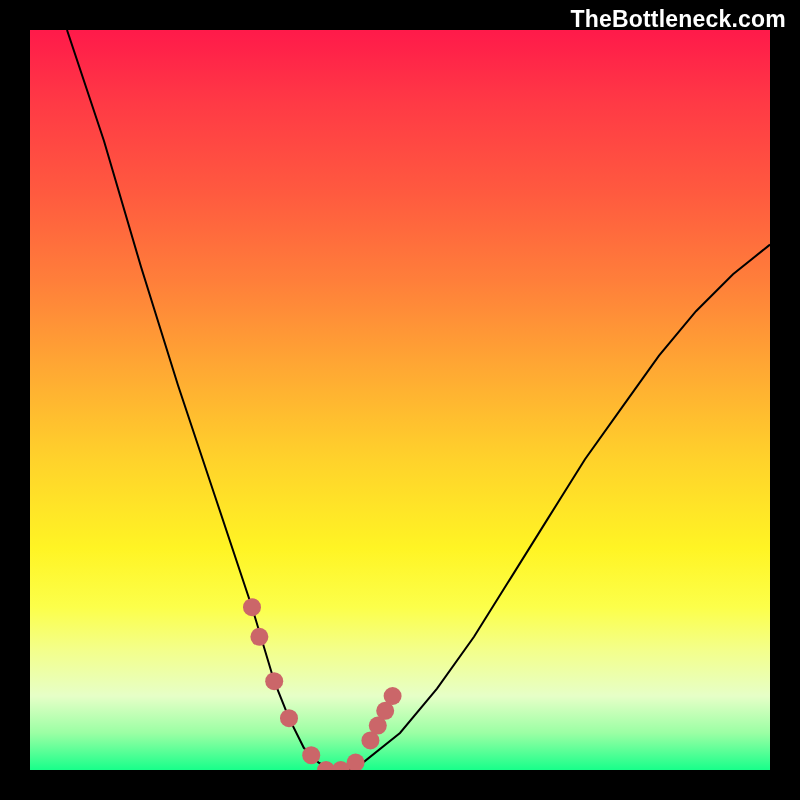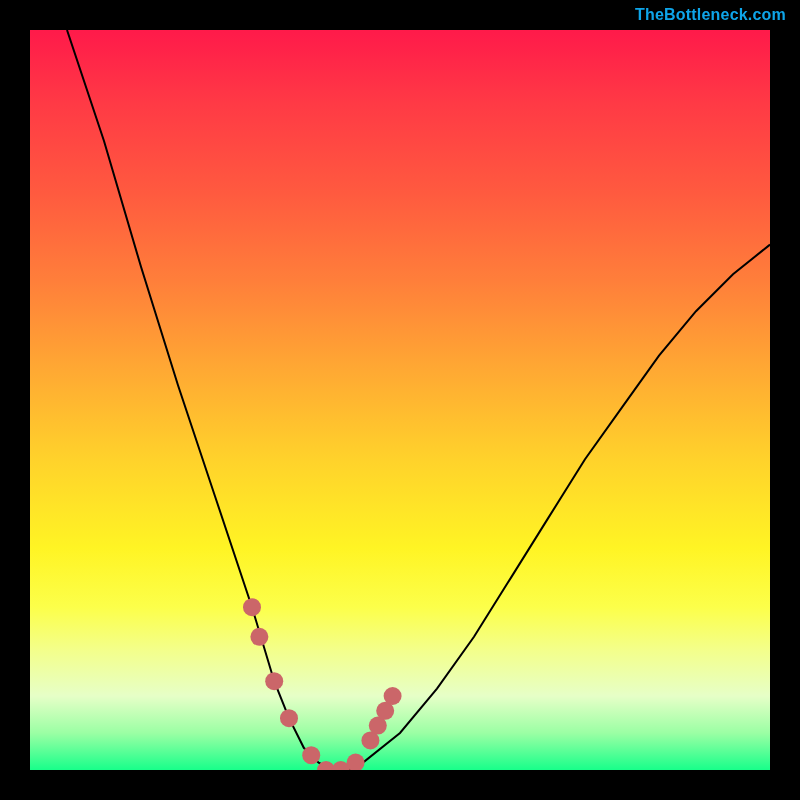--- a/index.html
+++ b/index.html
@@ -29,22 +29,22 @@
       #f3ff8d 84%,
       #e6ffc7 90%,
       #9bffa4 95%,
       #18ff8a 100%
     );
   }
   .watermark {
     position: absolute;
     top: 6px;
     right: 14px;
-    color: #0ea5e9;
-    font-size: 16px;
+    color: #ffffff;
+    font-size: 23px;
     font-weight: 600;
     letter-spacing: 0.2px;
   }
   svg.overlay {
     position: absolute;
     left: 0;
     top: 0;
   }
 </style>
 </head>

